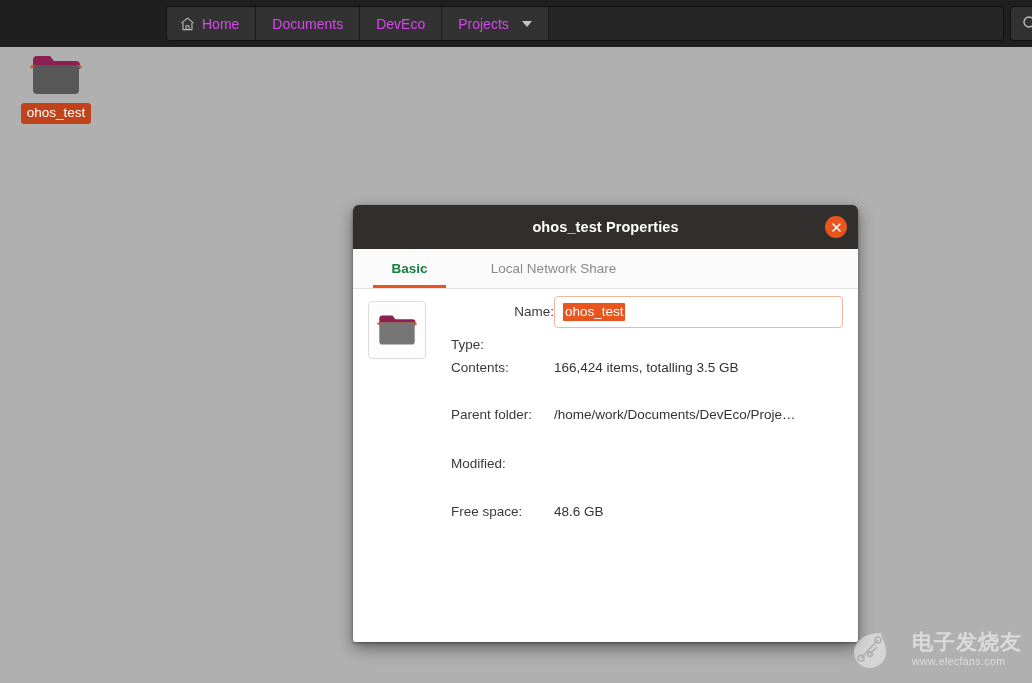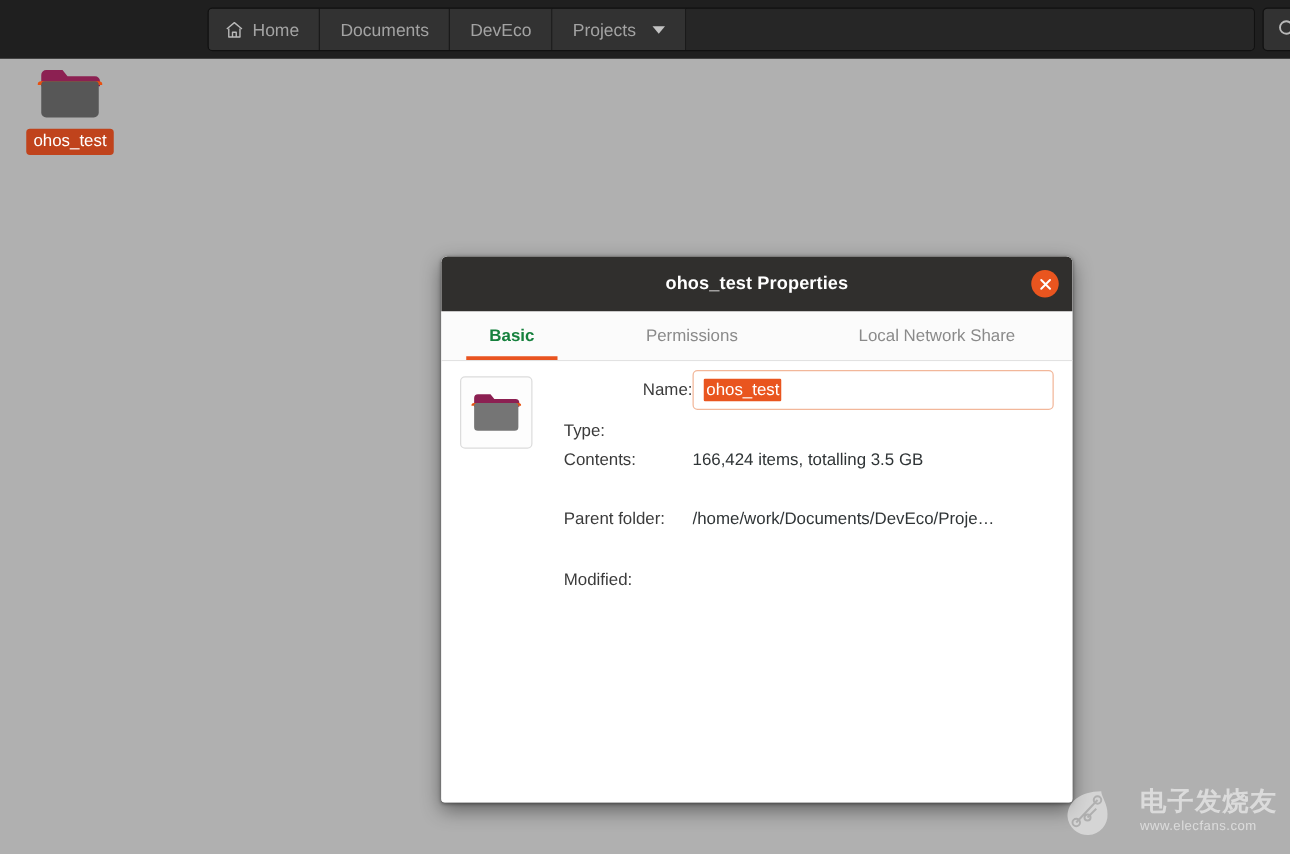--- a/index.html
+++ b/index.html
@@ -27,21 +27,21 @@
     border-radius: 4px;
     display: flex;
     align-items: stretch;
     overflow: hidden;
   }
   .crumb {
     display: flex; align-items: center;
     gap: 7px;
     padding: 8px 16px;
     font-size: 14px;
-    color: #a3a3a3;
+    color: #d946ef;
     border-right: 1px solid #1a1a1a;
     background: #323232;
     cursor: pointer;
     white-space: nowrap;
   }
   .crumb.home { padding-left: 13px; }
   .crumb-fill {
     flex: 1 1 auto;
     background: #262626;
   }
@@ -294,23 +294,20 @@
         </svg>
       </span>
     </div>
   </div>
 
   <div id="tabstrip">
     <div class="tab active">
       <span>Basic</span>
     </div>
     <div class="tab">
-      <span>Permissions</span>
-    </div>
-    <div class="tab">
       <span>Local Network Share</span>
     </div>
   </div>
 
   <div id="body-area">
 
     <div class="thumb">
       <span>
         <svg class="folder-sm" viewBox="0 0 52 44">
           <path d="M3 7 a4 4 0 0 1 4-4 h13 l4 5 h22 a4 4 0 0 1 4 4 v4 H3 Z" fill="#8c2052"></path>
@@ -346,20 +343,24 @@
       </div>
 
       <div class="gap-b"></div>
 
       <div class="frow">
         <span class="flabel">Modified:</span>
       </div>
 
       <div class="gap-c"></div>
 
+      <div class="frow">
+        <span class="flabel">Free space:</span>
+        <span class="fvalue">48.6 GB</span>
+      </div>
 
     </div>
   </div>
 </div>
 
 <div id="watermark">
   <span>
     <svg class="wm-logo" viewBox="0 0 44 44">
       <path d="M33 6 C16 6 6 15 6 26 a16 16 0 0 0 32 -2 C38 16 33 10 33 6 Z" fill="#ffffff" opacity=".85"></path>
       <path d="M13 31 L30 13" stroke="#b0b0b0" stroke-width="1.6" fill="none"></path>

